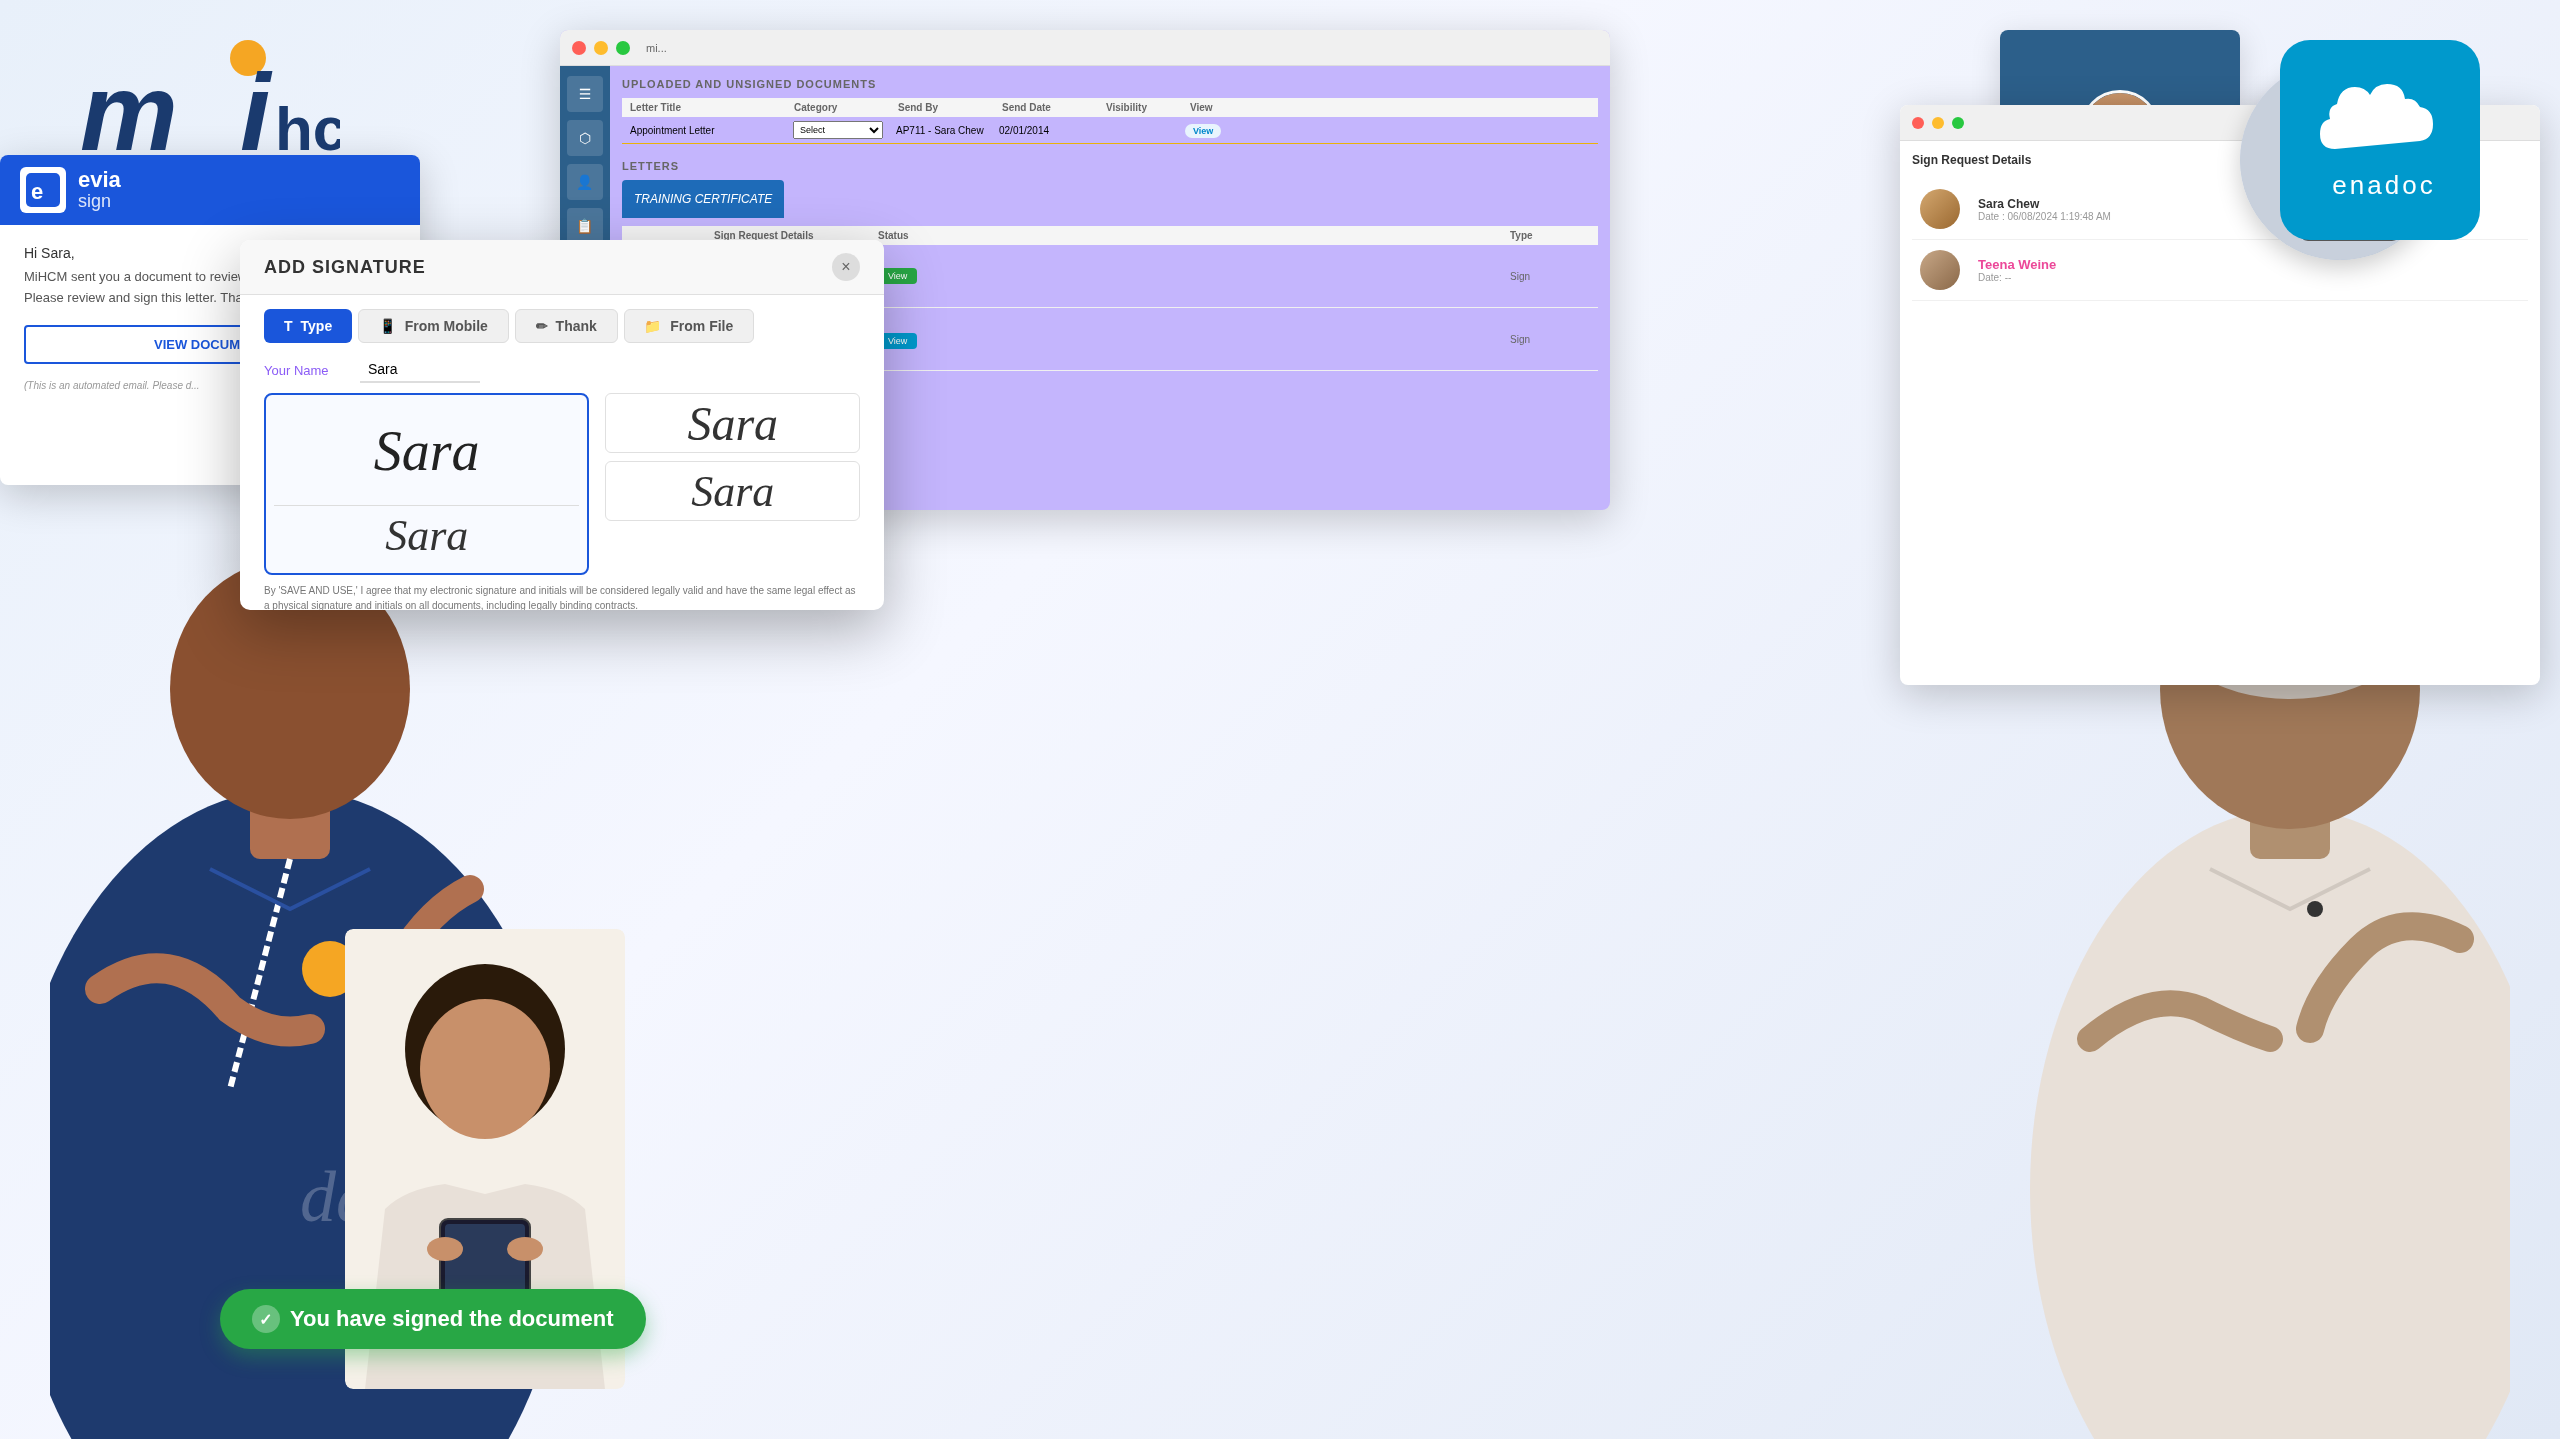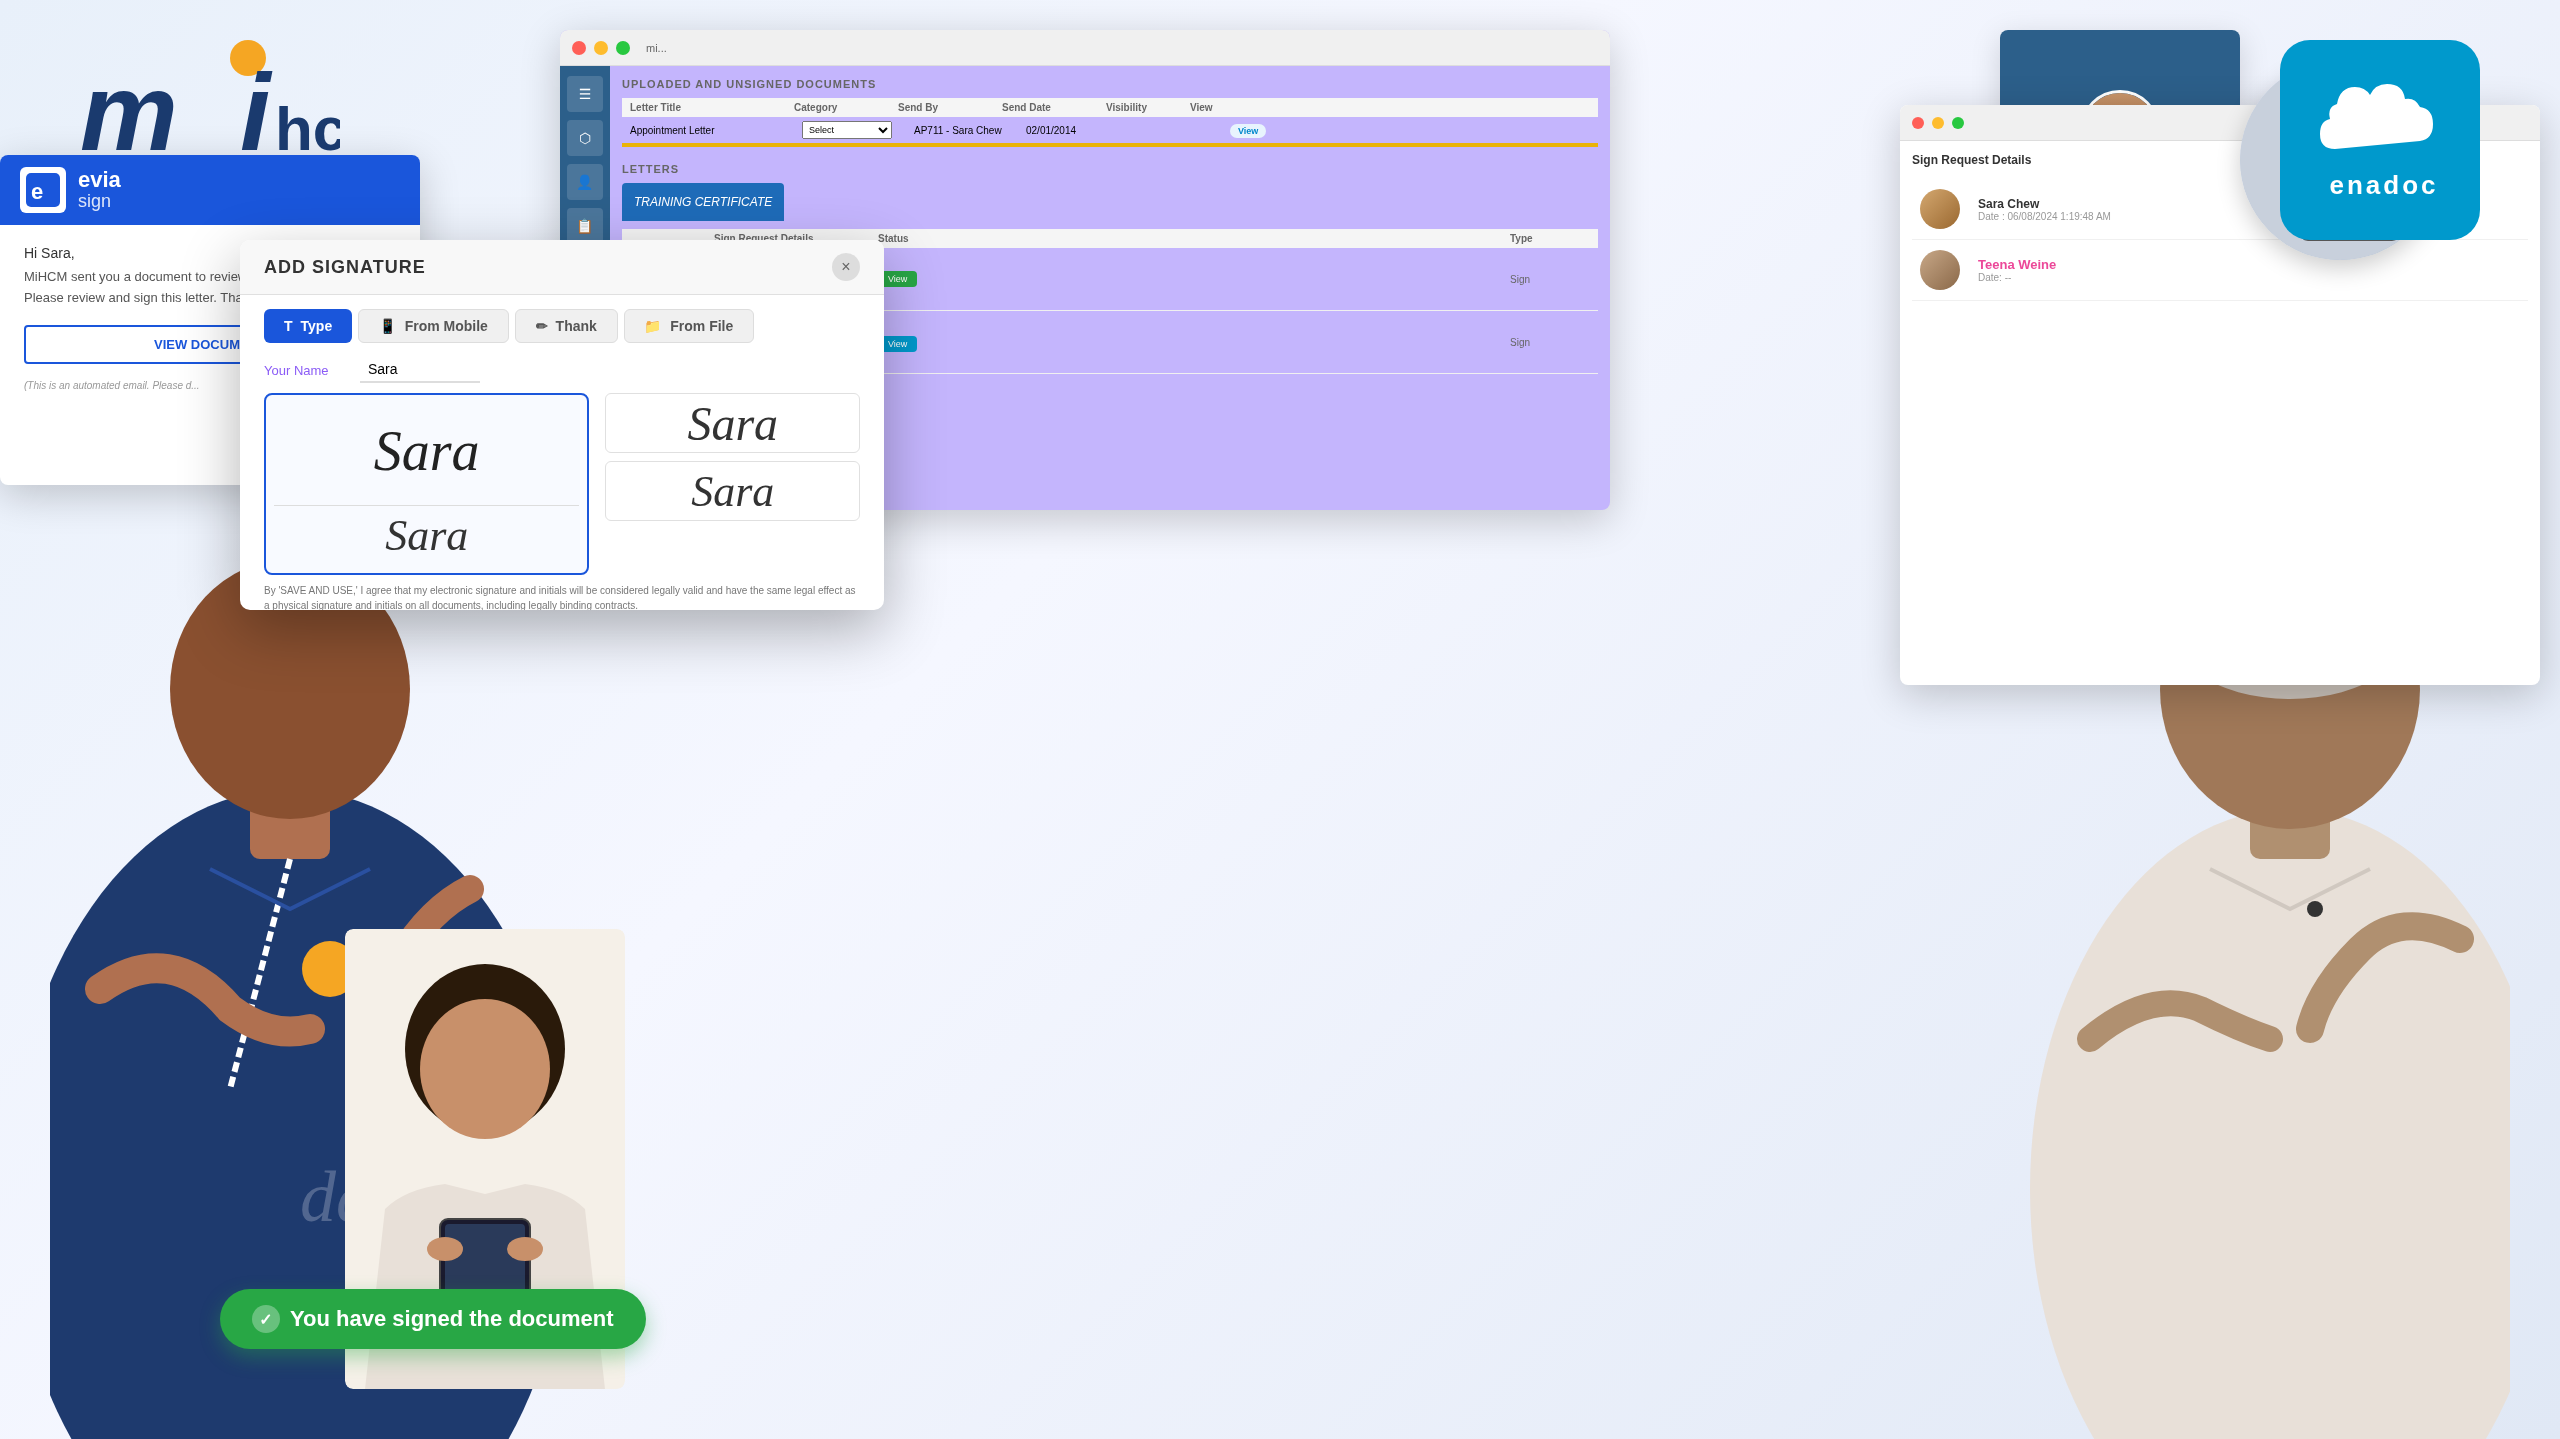--- a/index.html
+++ b/index.html
@@ -121,23 +121,23 @@
       gap: 4px;
       padding: 4px 8px;
       background: #f5f5f5;
       font-size: 10px;
       color: #666;
       font-weight: 600;
     }
     .mihcm-table-row {
       display: grid;
       grid-template-columns: 160px 100px 100px 100px 80px 60px;
-      gap: 12px;
+      gap: 3px;
       padding: 4px 8px;
-      border-bottom: 4px solid #eab308;
+      border-bottom: 1px solid #eab308;
       font-size: 10px;
       align-items: center;
     }
     .status-badge {
       padding: 2px 8px;
       border-radius: 10px;
       font-size: 9px;
       font-weight: 600;
     }
     .status-view {
@@ -538,21 +538,21 @@
   </svg>
 </div>
 
 <div class="enadoc-logo">
   <div style="display:flex;flex-direction:column;align-items:center;justify-content:center;height:100%;">
     <div style="font-size:80px;color:white;margin-top:-10px;">
       <svg width="130" height="90" viewBox="0 0 130 90">
         <path d="M20,80 Q5,80 5,65 Q5,52 15,50 Q12,38 22,35 Q25,18 40,18 Q50,18 55,26 Q60,15 72,15 Q88,15 90,30 Q100,28 105,38 Q118,40 118,55 Q118,70 105,72 Z" fill="white"></path>
       </svg>
     </div>
-    <div style="font-size:26px;font-weight:700;color:white;letter-spacing:3px;margin-top:-8px;margin-left:8px;">enadoc</div>
+    <div style="font-size:26px;font-weight:400;color:white;letter-spacing:3px;margin-top:-8px;margin-left:8px;">enadoc</div>
   </div>
 </div>
 
 <div class="person-left-decoration">
   <svg width="550" height="1350" viewBox="0 0 550 1350">
 
     <ellipse cx="240" cy="1100" rx="280" ry="400" fill="#1e3a6e"></ellipse>
 
     <rect x="200" y="650" width="80" height="120" fill="#b07050" rx="10"></rect>
 

